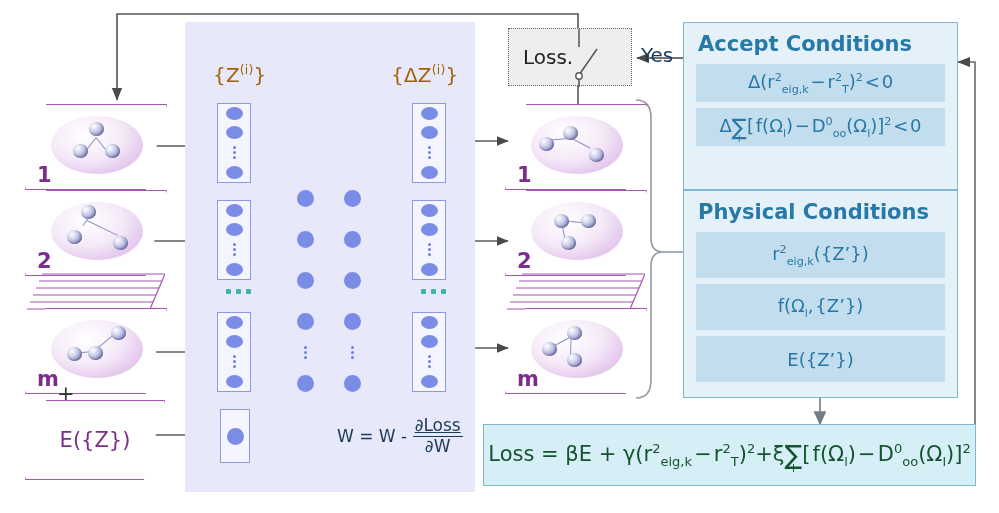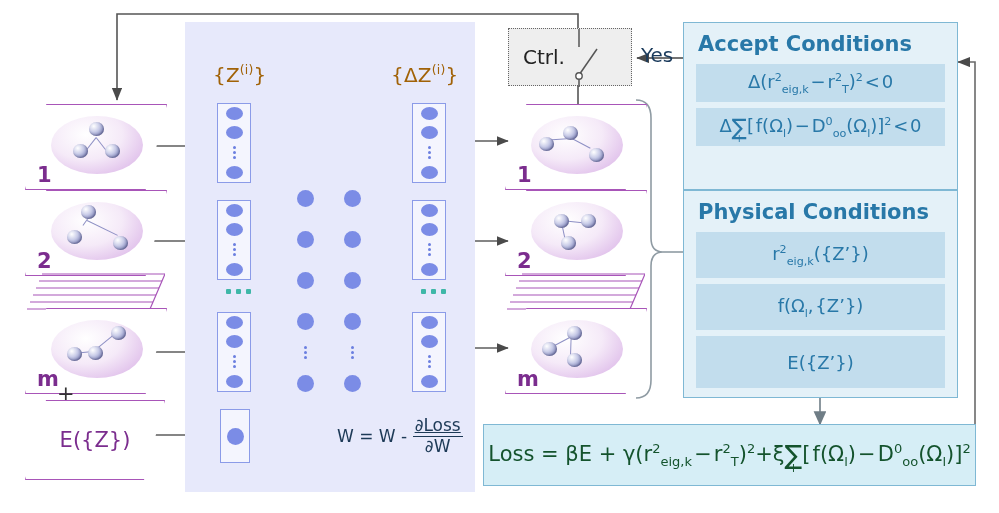--- a/index.html
+++ b/index.html
@@ -396,21 +396,21 @@
       <div class="bond" style="left:44px;top:40px;width:23px;transform:rotate(-28deg);"></div>
       <div class="bond" style="left:66px;top:30px;width:18px;transform:rotate(92deg);"></div>
       <div class="atom" style="left:37px;top:34px;"></div>
       <div class="atom" style="left:62px;top:18px;"></div>
       <div class="atom" style="left:62px;top:45px;"></div>
     </div>
     <div class="idx">m</div>
   </div>
 
   <div class="ctrl" style="left:508px;top:28px;width:124px;height:58px;">
-    <div class="lbl">Ctrl.</div>
+    <div class="lbl">Loss.</div>
     <svg class="abs" style="left:62px;top:0;" width="60" height="58">
       <path d="M8,0 L8,18" stroke="#555" stroke-width="1.5" fill="none"></path>
       <path d="M8,48 L8,58" stroke="#555" stroke-width="1.5" fill="none"></path>
       <path d="M8,46 L26,20" stroke="#555" stroke-width="1.5" fill="none"></path>
       <circle cx="8" cy="47" r="3.2" fill="#fff" stroke="#555" stroke-width="1.4"></circle>
     </svg>
   </div>
   <div class="yes" style="left:641px;top:43px;">Yes</div>
 
   <div class="panel" style="left:683px;top:22px;width:275px;height:168px;">
@@ -432,21 +432,21 @@
     <div class="prow" style="height:46px;">
       <span>
         r<sup>2</sup><sub>eig,k</sub>({Z’})
       </span>
     </div>
     <div class="prow" style="height:46px;">
       <span>
         f(Ω<sub>l</sub>, {Z’})
       </span>
     </div>
-    <div class="prow" style="height:52px;text-align:center;">
+    <div class="prow" style="height:46px;text-align:center;">
       <span>
         E({Z’})
       </span>
     </div>
   </div>
 
   <div class="loss-box" style="left:483px;top:424px;width:493px;height:62px;">
     <span>
       Loss = βE + γ(r<sup>2</sup><sub>eig,k</sub> − r<sup>2</sup><sub>T</sub>)<sup>2</sup>+ξ<span class="sumv">∑<span class="sidx">l</span></span>[ f(Ω<sub>l</sub>) − D<sup>0</sup><sub>oo</sub>(Ω<sub>l</sub>)]<sup>2</sup>
     </span>

